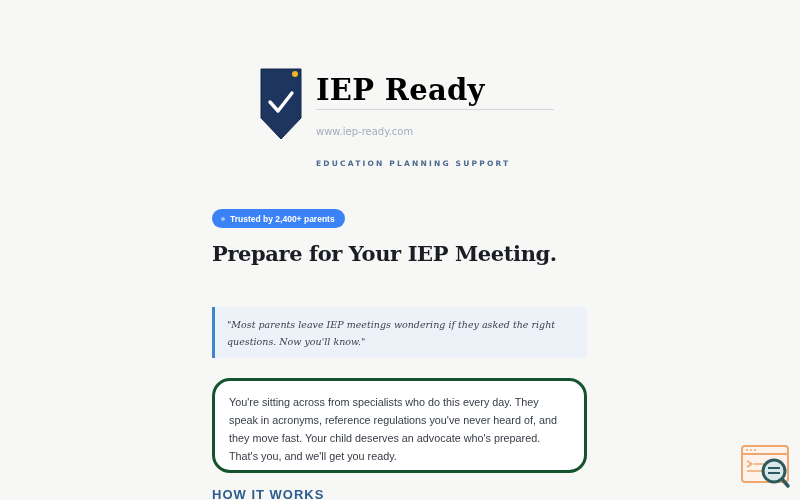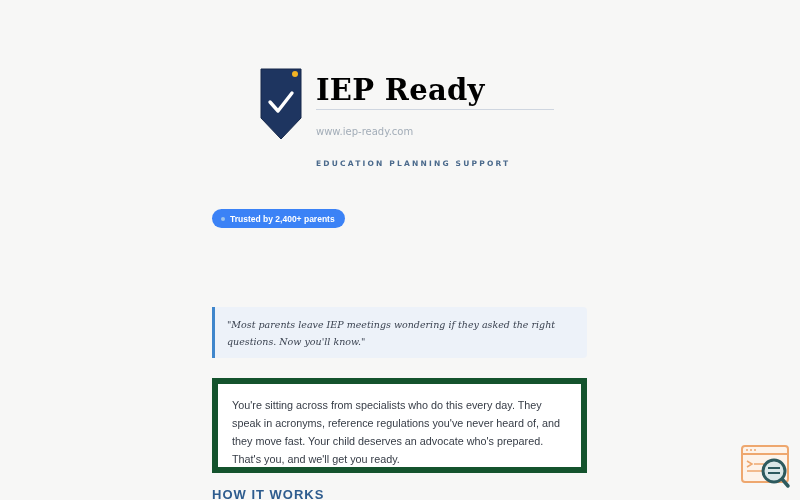--- a/index.html
+++ b/index.html
@@ -81,22 +81,22 @@
       font-family: "DejaVu Serif", serif;
       font-style: italic;
       font-size: 9.5px;
       line-height: 17px;
       color: #3a4250;
     }
     .card {
       position: absolute; left: 212px; top: 378px;
       width: 375px; height: 95px;
       background: #ffffff;
-      border: 6px solid #14532d;
-      border-radius: 0;
+      border: 3px solid #14532d;
+      border-radius: 18px;
       padding: 12px 14px 0 14px;
       font-family: "Liberation Sans", sans-serif;
       font-size: 10.8px;
       line-height: 18px;
       color: #363c46;
     }
     .section-label {
       position: absolute; left: 212px; top: 487px;
       font-family: "Liberation Sans", sans-serif;
       font-weight: bold;
@@ -124,20 +124,21 @@
   <div class="brand-tag">EDUCATION PLANNING SUPPORT</div>
   <div class="brand-url">www.iep-ready.com</div>
 </div>
 
 <div class="badge">
   <span class="badge-dot"></span>
   <span>Trusted by 2,400+ parents</span>
 </div>
 
 <h1 class="headline">
+  <span class="l1">Prepare for Your IEP Meeting.</span>
 </h1>
 
 <blockquote class="quote">"Most parents leave IEP meetings wondering if they asked the right questions. Now you'll know."</blockquote>
 
 <div class="card">
   <p>You're sitting across from specialists who do this every day. They speak in acronyms, reference regulations you've never heard of, and they move fast. Your child deserves an advocate who's prepared. That's you, and we'll get you ready.</p>
 </div>
 
 <div class="section-label">HOW IT WORKS</div>
 

